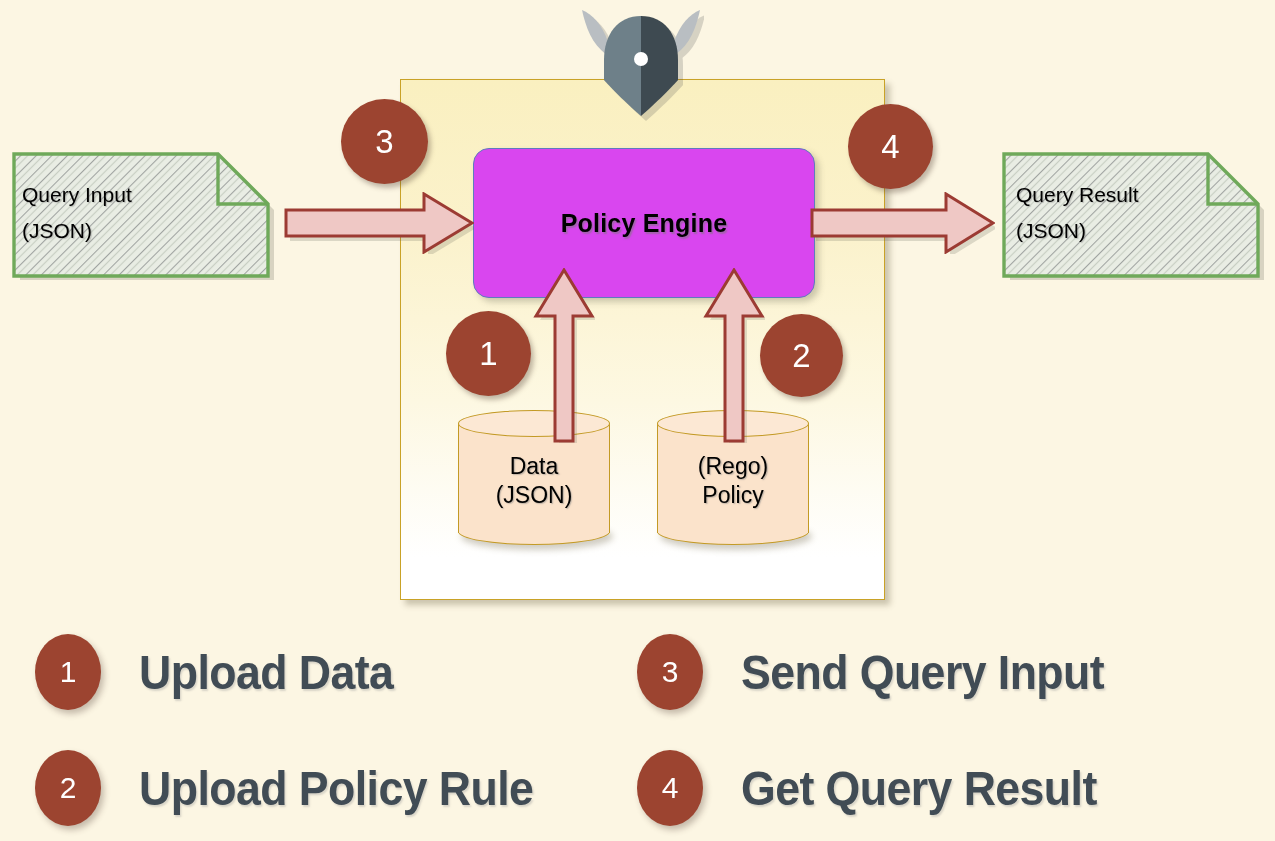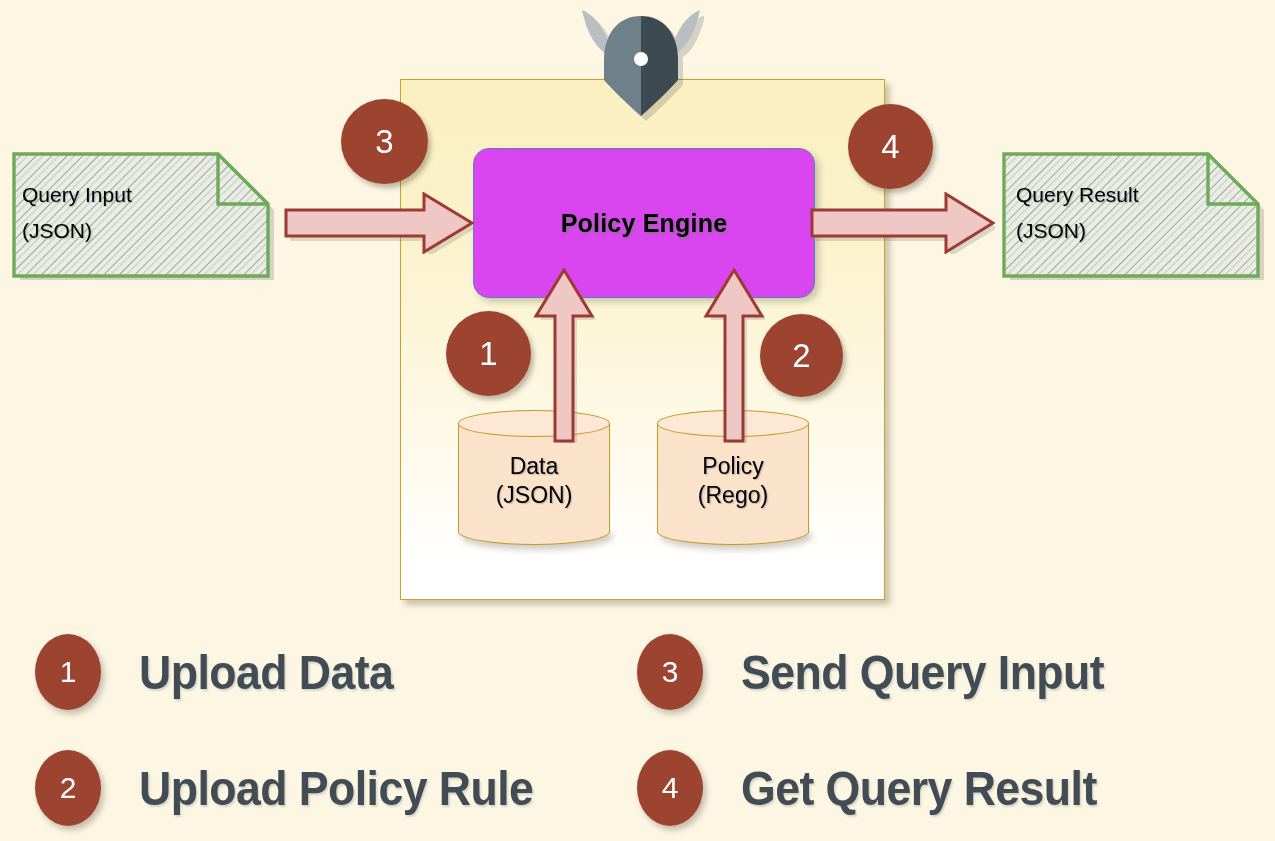--- a/index.html
+++ b/index.html
@@ -257,22 +257,22 @@
       <div>Data</div>
       <div>(JSON)</div>
     </div>
   </div>
 
   <div class="cyl" id="cyl-policy">
     <div class="cyl-bottom"></div>
     <div class="cyl-body"></div>
     <div class="cyl-top"></div>
     <div class="cyl-label">
+      <div>(Rego)</div>
       <div>Policy</div>
-      <div>(Rego)</div>
     </div>
   </div>
 
   <div class="doc" id="doc-query-input">
     <svg viewBox="0 0 265 130" width="265" height="130">
       <defs>
         <pattern id="hatchA" width="11" height="11" patternTransform="rotate(45)" patternUnits="userSpaceOnUse">
           <rect width="11" height="11" fill="#E9EDE4"></rect>
           <line x1="0" y1="0" x2="0" y2="11" stroke="#9FA3A0" stroke-width="2.1"></line>
           <line x1="5.5" y1="0" x2="5.5" y2="11" stroke="#C9CFC4" stroke-width="1.2"></line>

